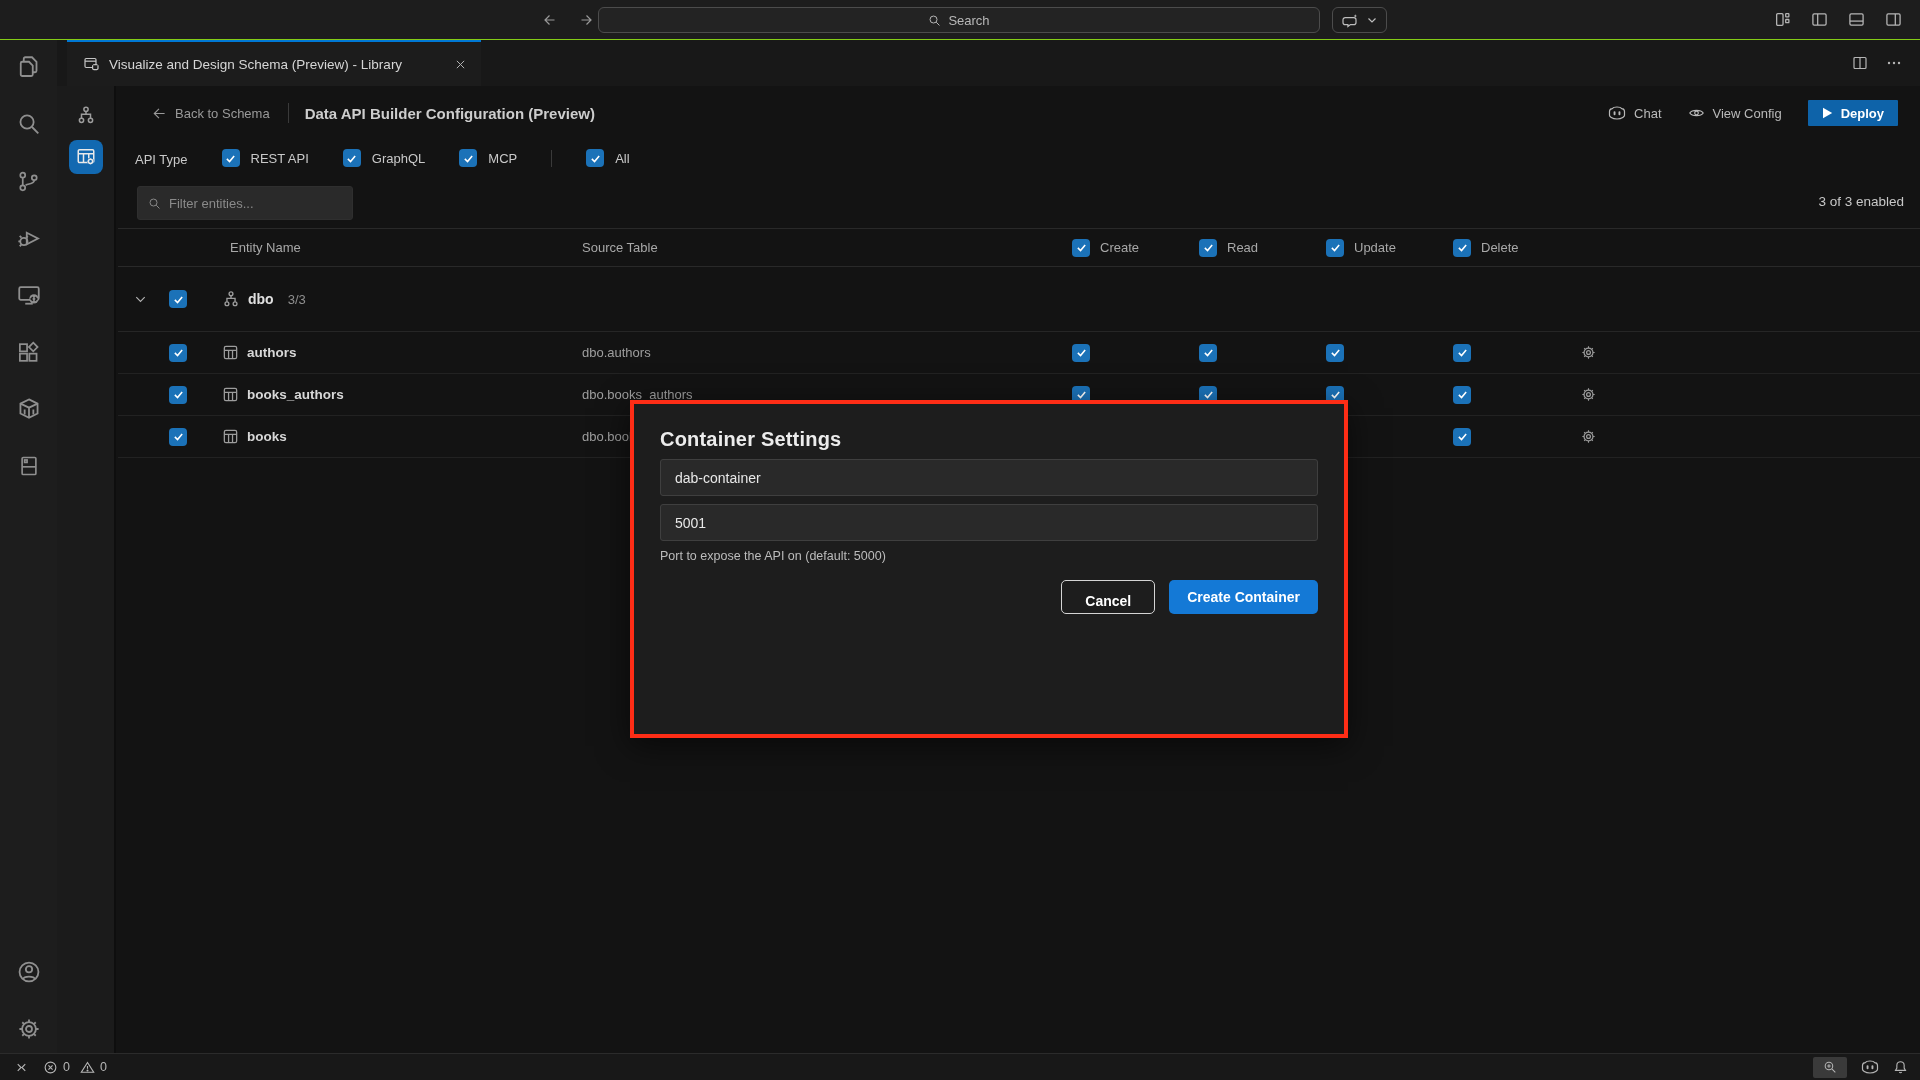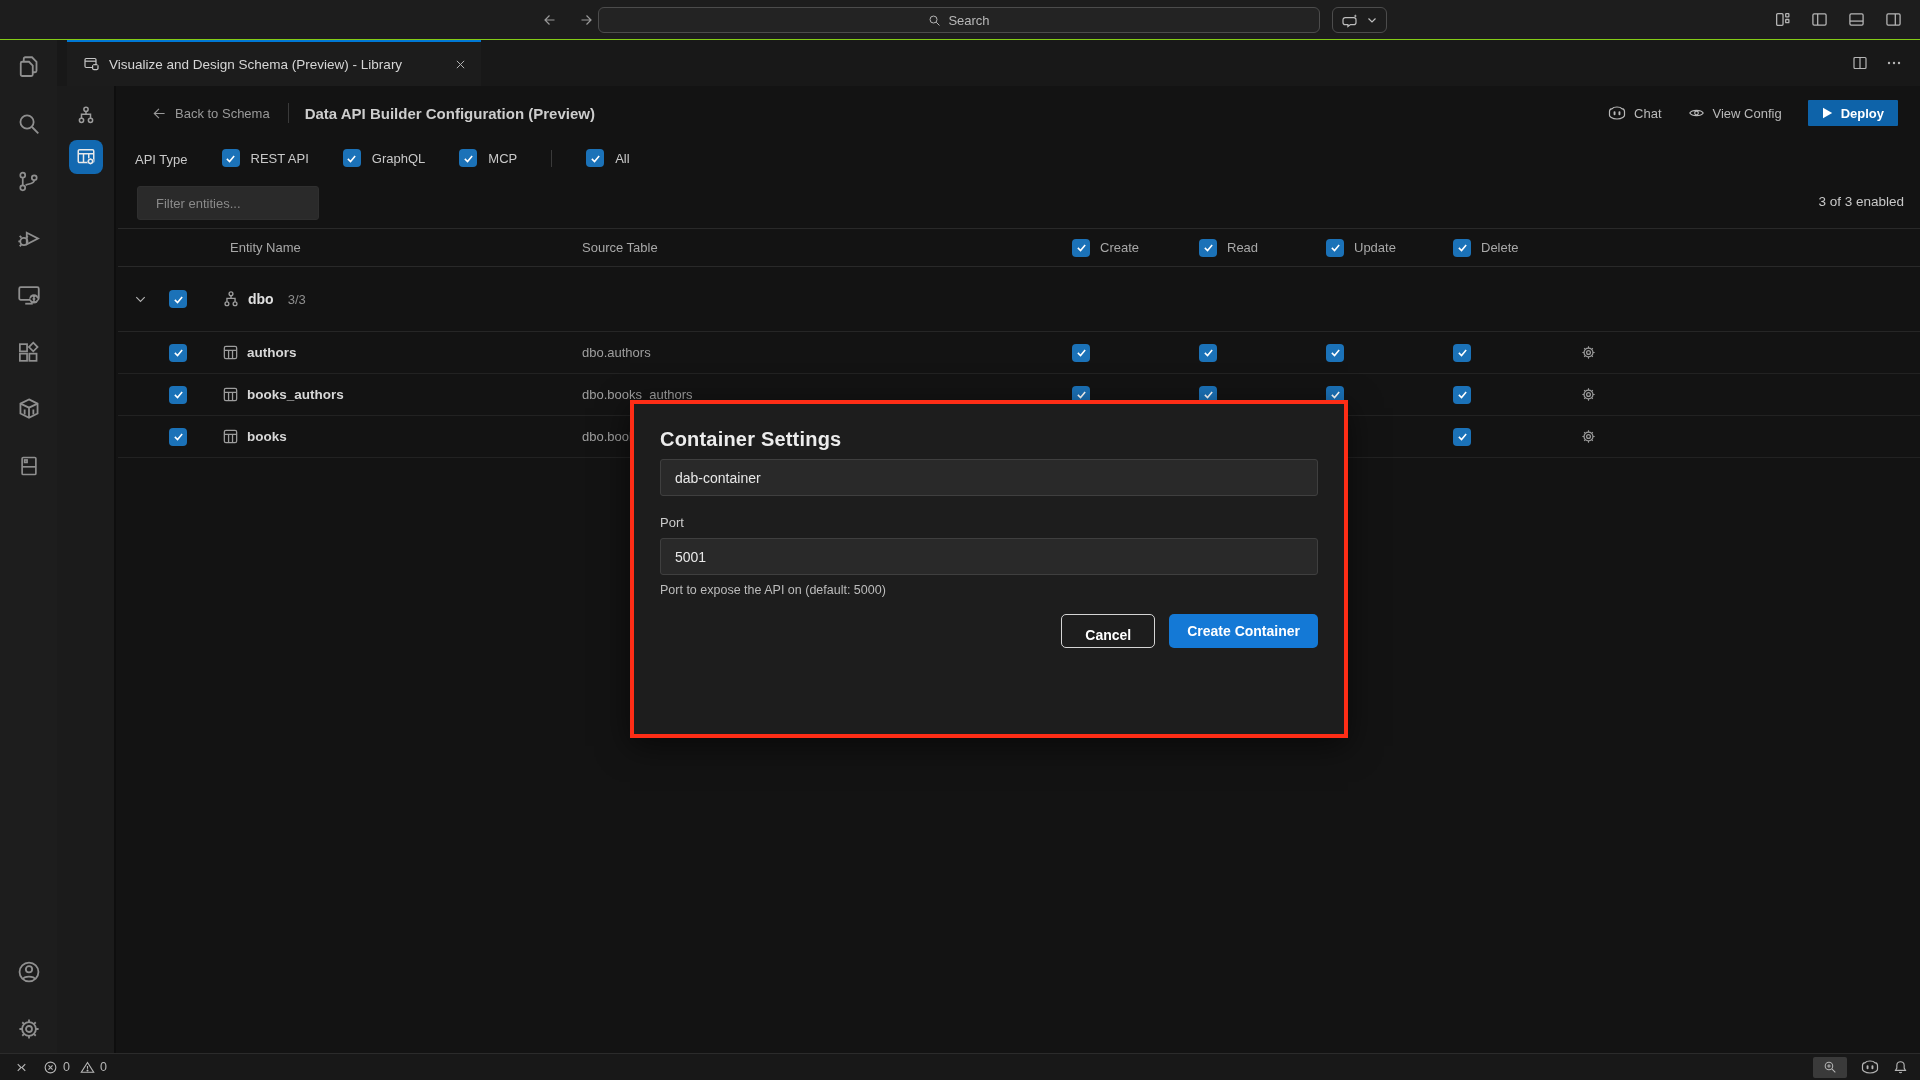--- a/index.html
+++ b/index.html
@@ -56,21 +56,21 @@
     display:flex; align-items:center; gap:8px; font-weight:bold; font-size:13px; }
 
   .filter-row { position:absolute; left:17px; top:63px; display:flex; align-items:flex-end; gap:23px; color:#c9c9c9; }
   .filter-row .opt { display:flex; align-items:center; gap:11px; margin-left:11px; }
   .vdiv { width:1px; height:17px; background:#3a3a3a; margin-left:11px; }
 
   .cb { width:18px; height:18px; border-radius:4px; background:#1b72b8; display:flex;
     align-items:center; justify-content:center; flex:none; }
   .cb svg { stroke:#fff; stroke-width:1.9; fill:none; }
 
-  .filter-input { position:absolute; left:19px; top:100px; width:182px; height:34px;
+  .filter-input { position:absolute; left:19px; top:100px; width:216px; height:34px;
     background:#2a2a2a; border:1px solid #2f2f2f; border-radius:3px; display:flex; align-items:center;
     padding:0 10px; gap:8px; color:#8a8a8a; }
   .filter-input input { background:transparent; border:none; outline:none; color:#cfcfcf;
     font-family:inherit; font-size:13px; width:160px; }
   .filter-input input::placeholder { color:#8a8a8a; }
   .enabled-summary { position:absolute; right:16px; top:108px; color:#c8c8c8; font-size:13.5px; }
 
   
   .table { position:absolute; left:0; top:142px; width:100%; }
   .trow { display:grid; grid-template-columns:44px 32px 368px 480px 127px 127px 127px 127px 1fr;
@@ -620,21 +620,20 @@
             </svg>
     </div>
   </div>
 </div>
   </div>
 </div>
 
 <div class="modal">
   <h1>Container Settings</h1>
   <input class="fld-input" value="dab-container" style="">
-  <div class="fld-label">Port</div>
   <input class="fld-input" value="5001" style="">
   <div class="fld-help">Port to expose the API on (default: 5000)</div>
   <div class="modal-actions">
     <button class="btn-cancel">Cancel</button>
     <button class="btn-primary">Create Container</button>
   </div>
 </div>
 
 <div class="statusbar">
   <div class="sb-left">

